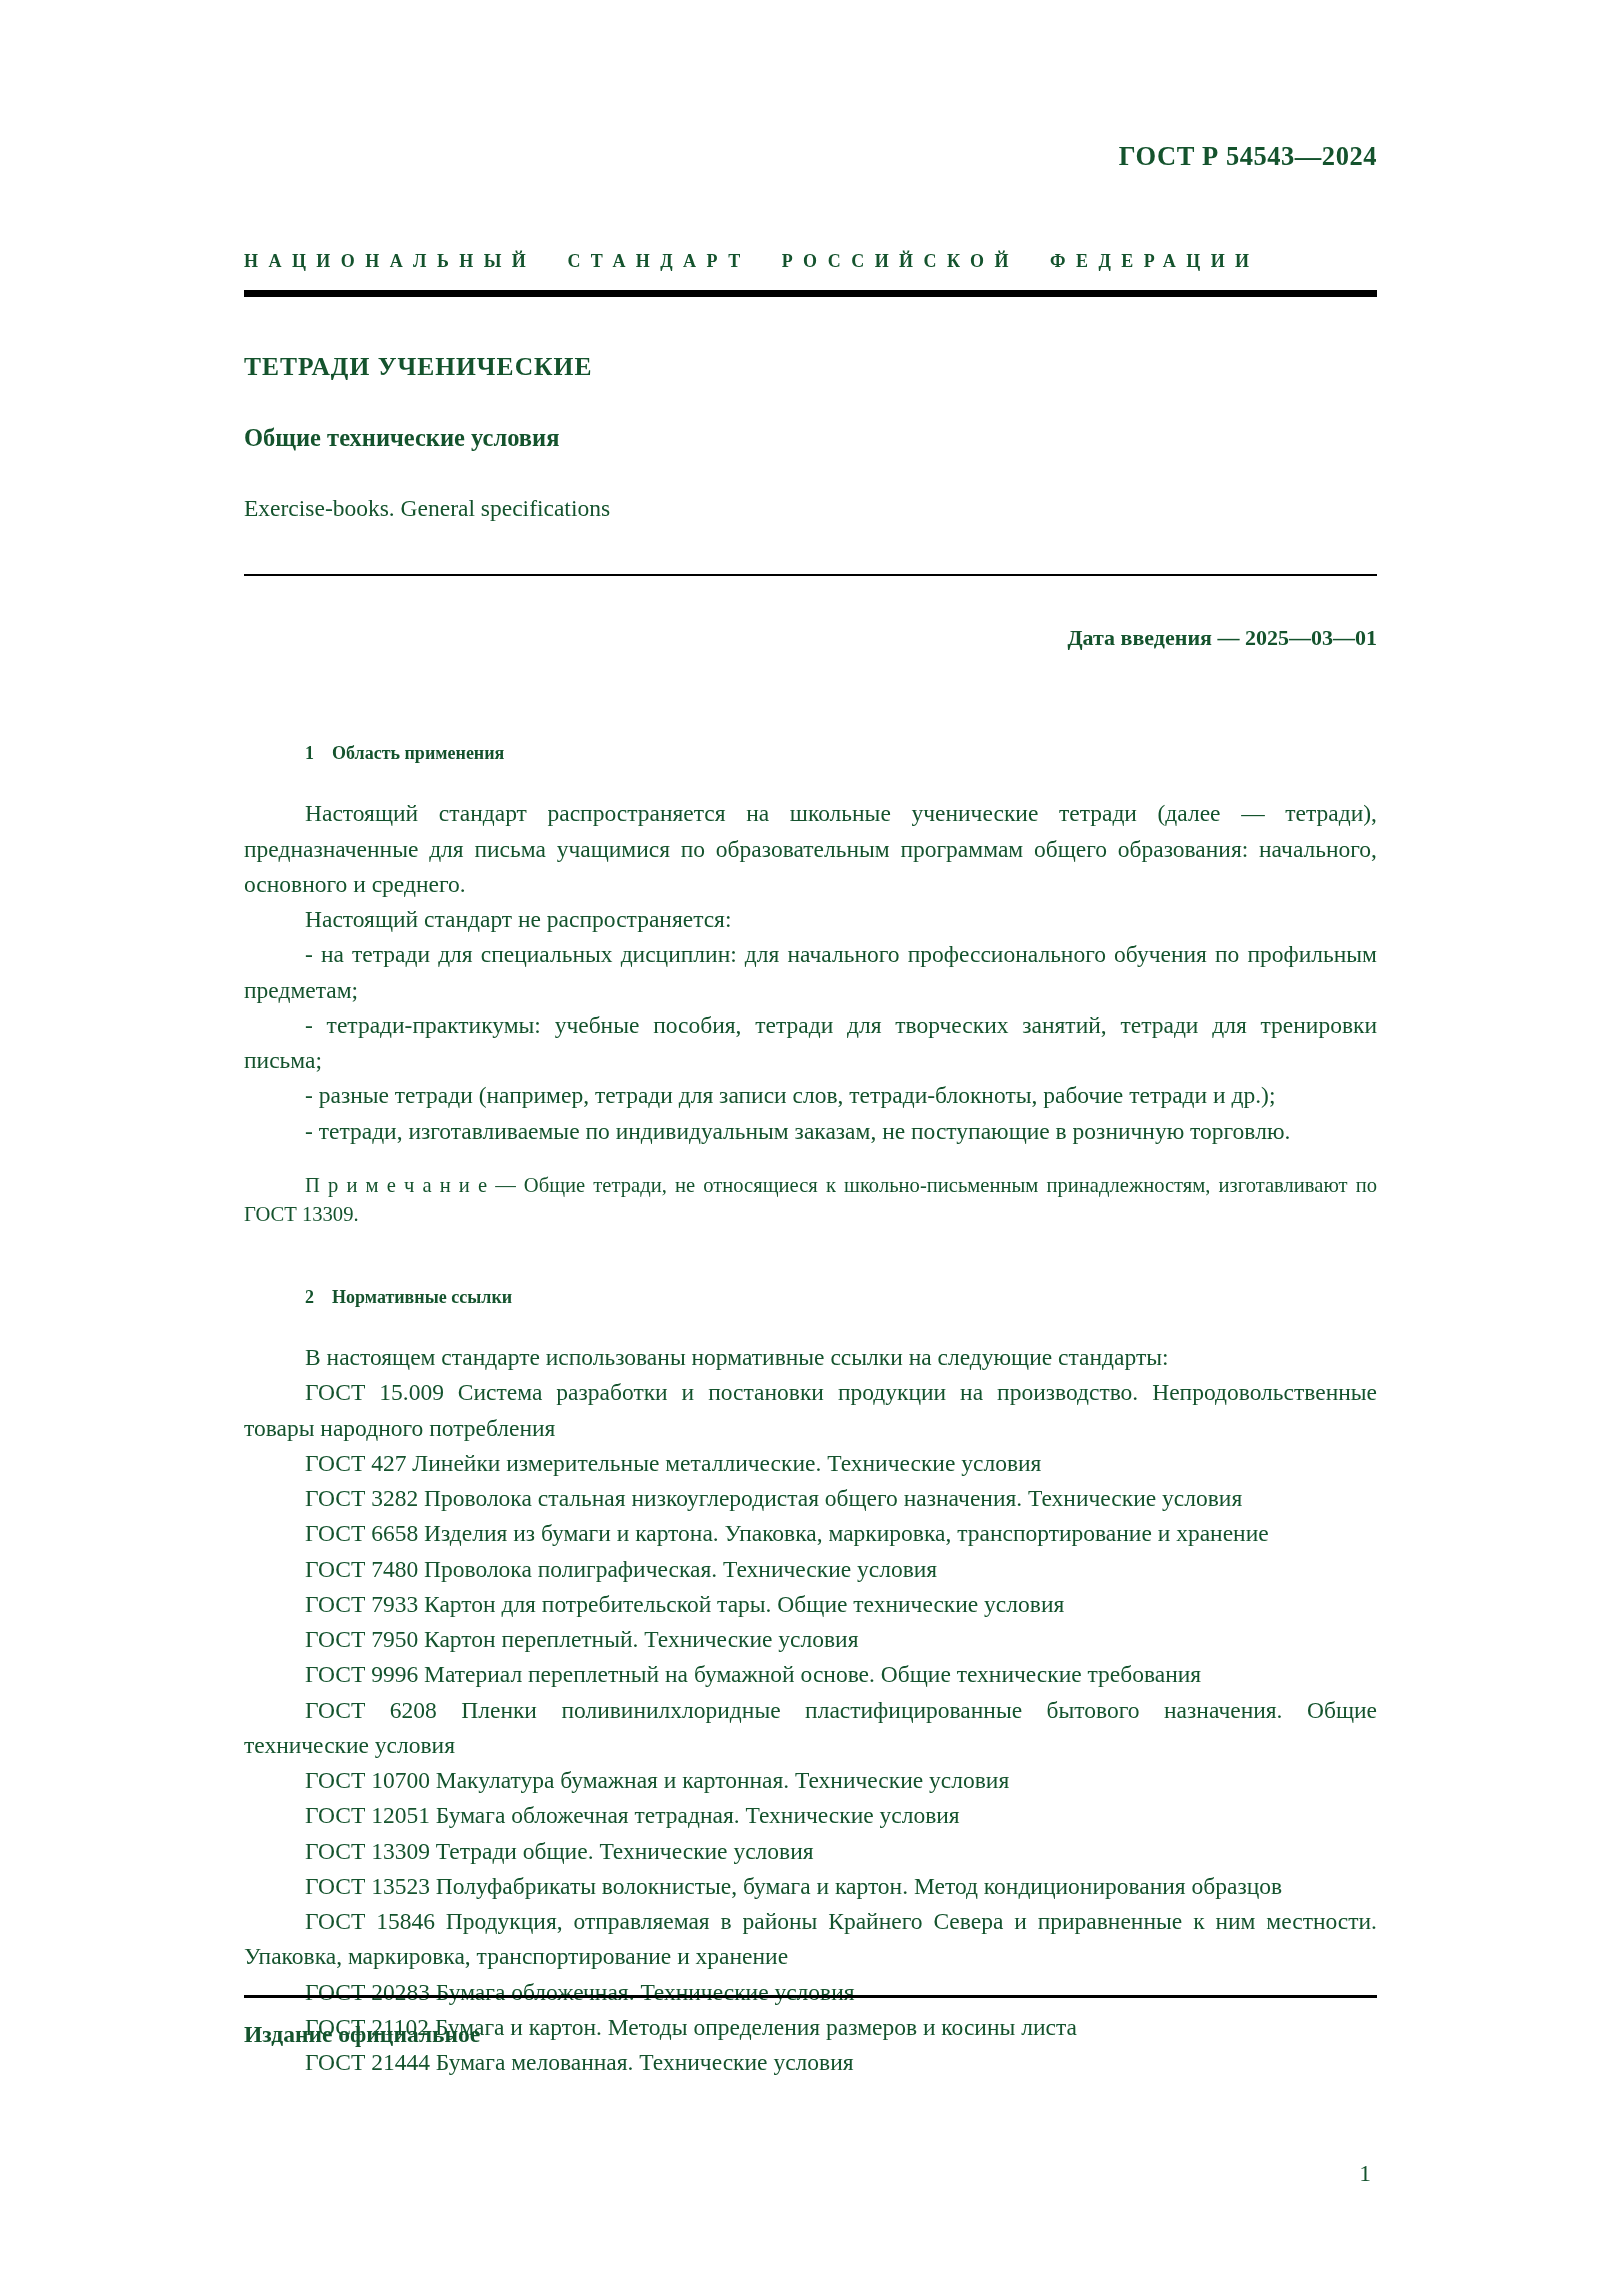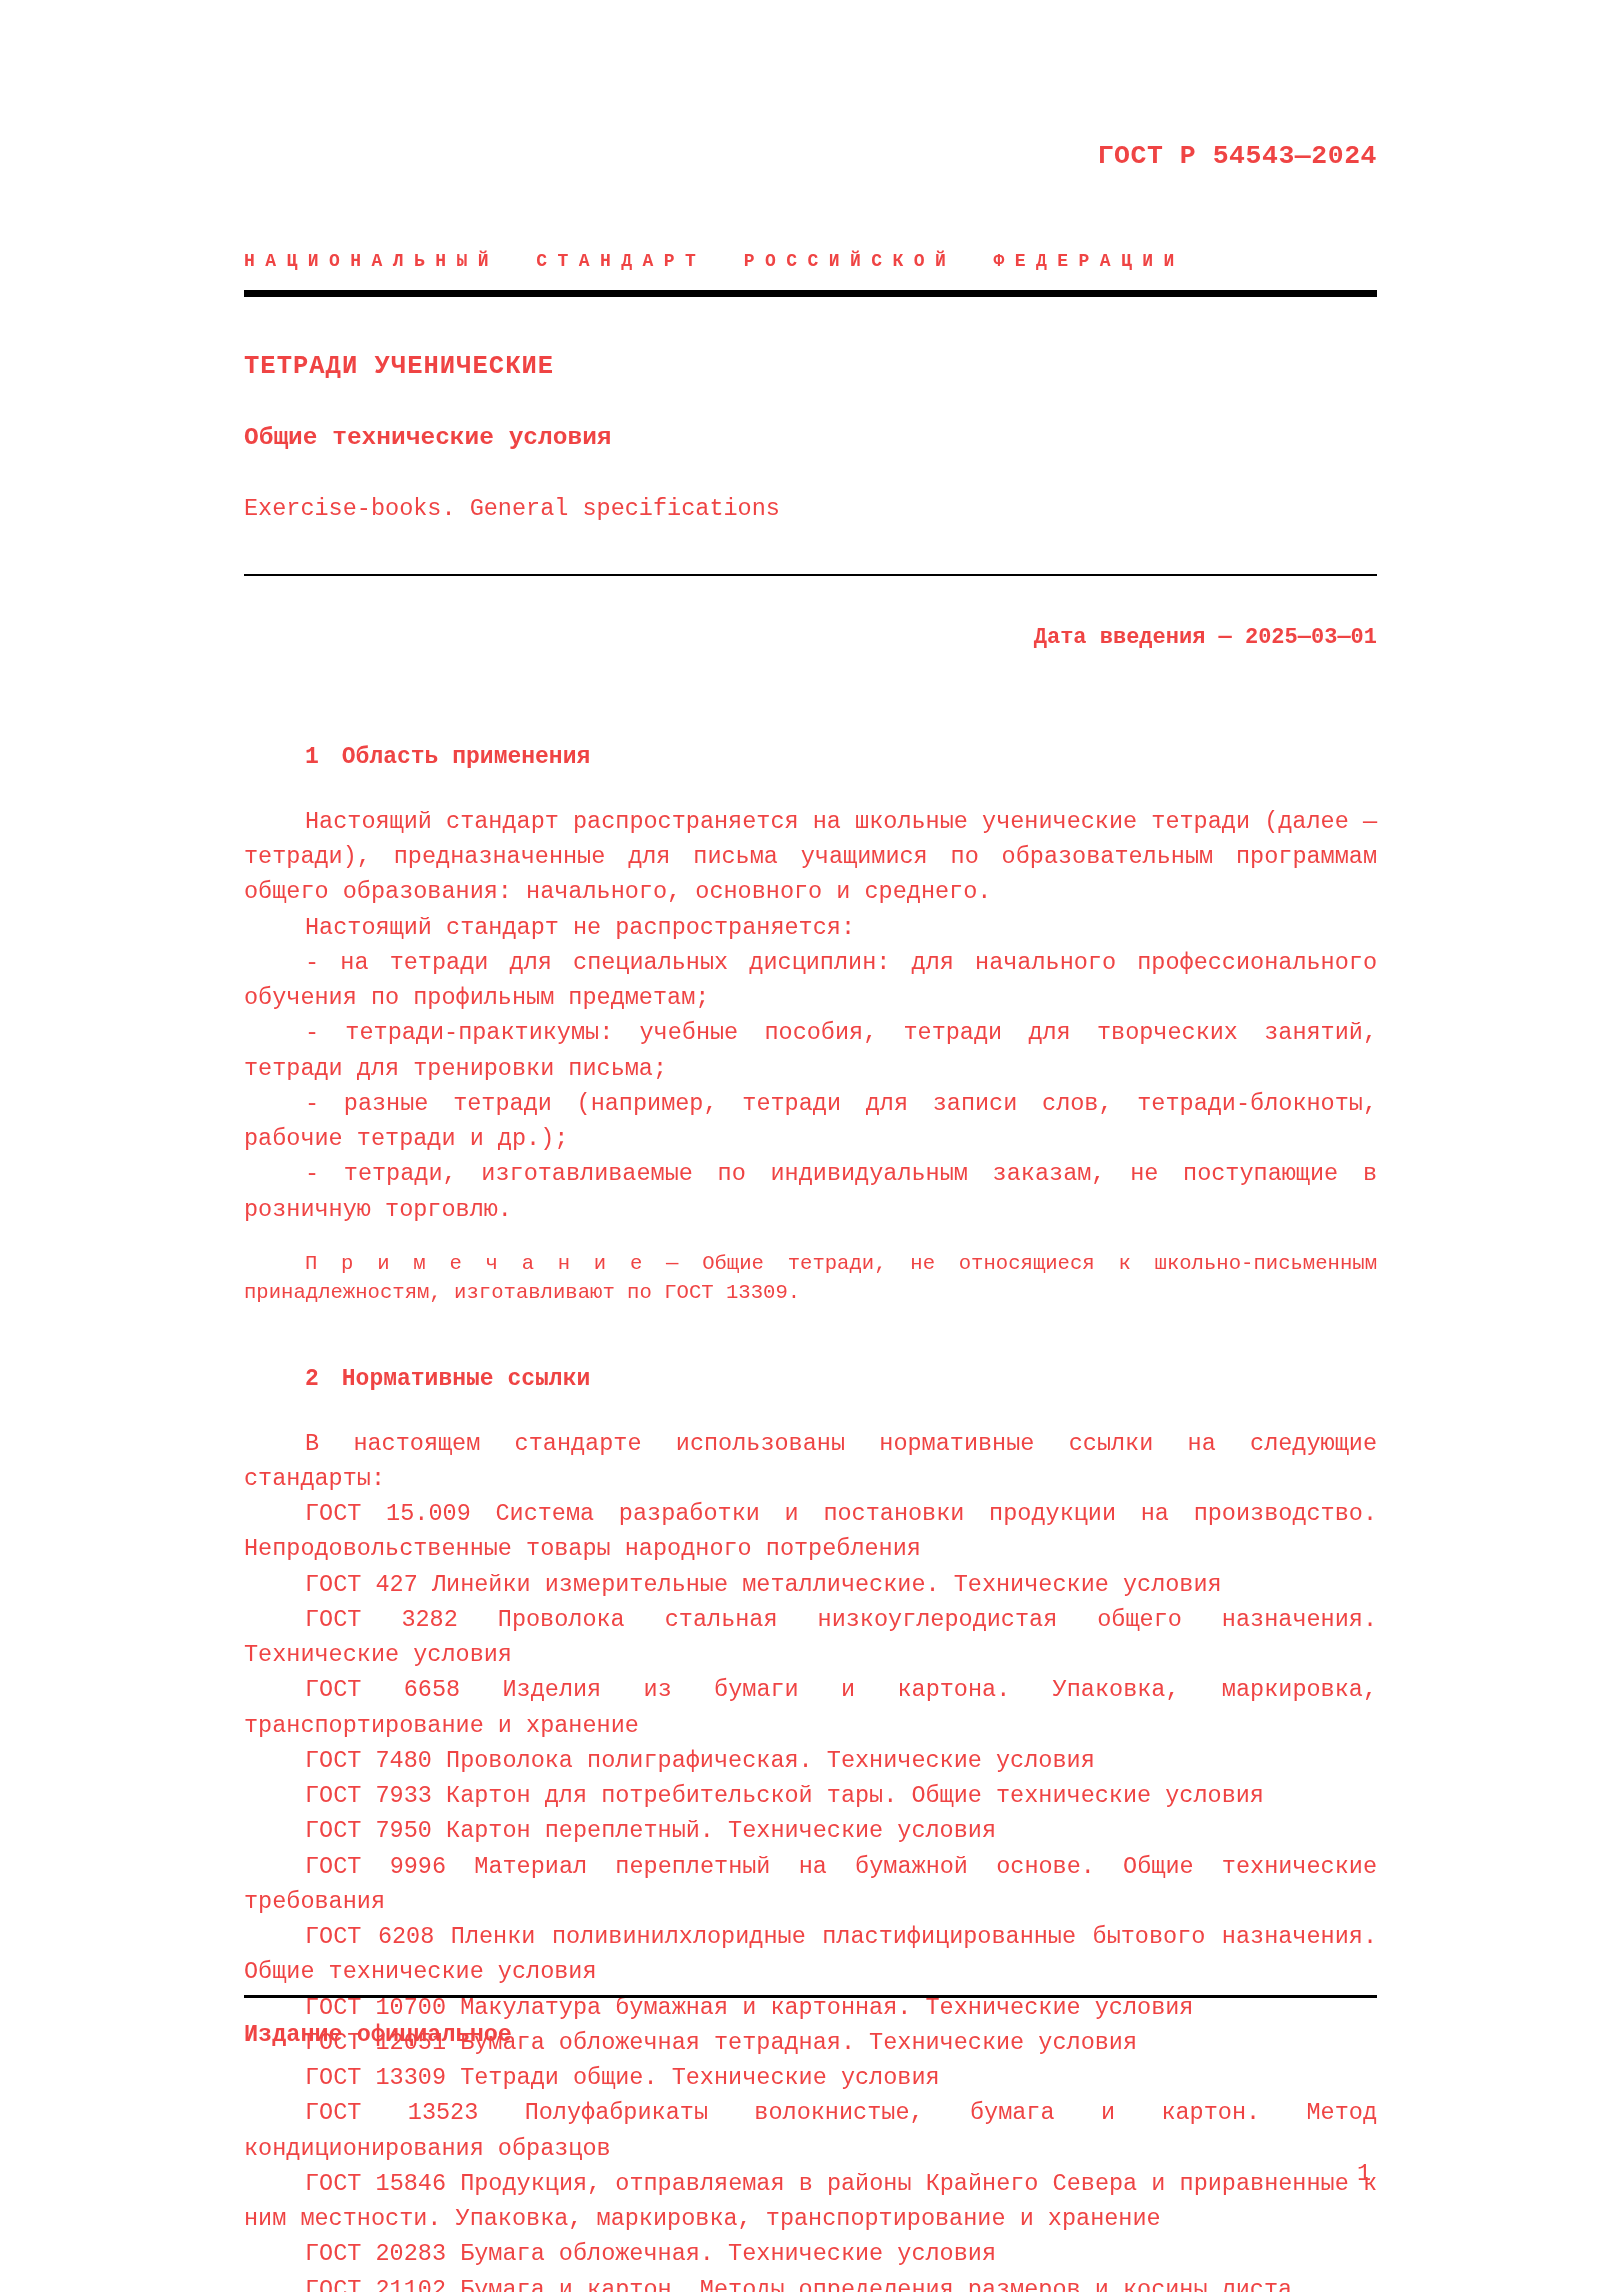--- a/index.html
+++ b/index.html
@@ -6,22 +6,22 @@
     margin: 0;
     padding: 0;
     background: #ffffff;
   }
   .page {
     position: relative;
     width: 1431px;
     height: 2293px;
     margin: 0 auto;
     background: #ffffff;
-    color: #ef4444;
-    font-family: Liberation Mono, monospace;
+    color: #14532d;
+    font-family: Liberation Serif, serif;
     font-size: 23.5px;
     line-height: 1.5;
     box-sizing: border-box;
     padding: 137px 149px 0 149px;
     overflow: hidden;
   }
   .doc-number {
     text-align: right;
     font-weight: bold;
     font-size: 26.5px;
@@ -67,21 +67,21 @@
     font-size: 23.5px;
     margin: 0;
   }
   .effective-date {
     margin-top: 45px;
     text-align: right;
     font-weight: bold;
     font-size: 22px;
   }
   h2.section-heading {
-    font-size: 23px;
+    font-size: 18px;
     font-weight: bold;
     margin: 86px 0 29px 0;
     padding-left: 61px;
   }
   h2.section-heading.second {
     margin-top: 55px;
   }
   .p {
     margin: 0;
     text-indent: 61px;

